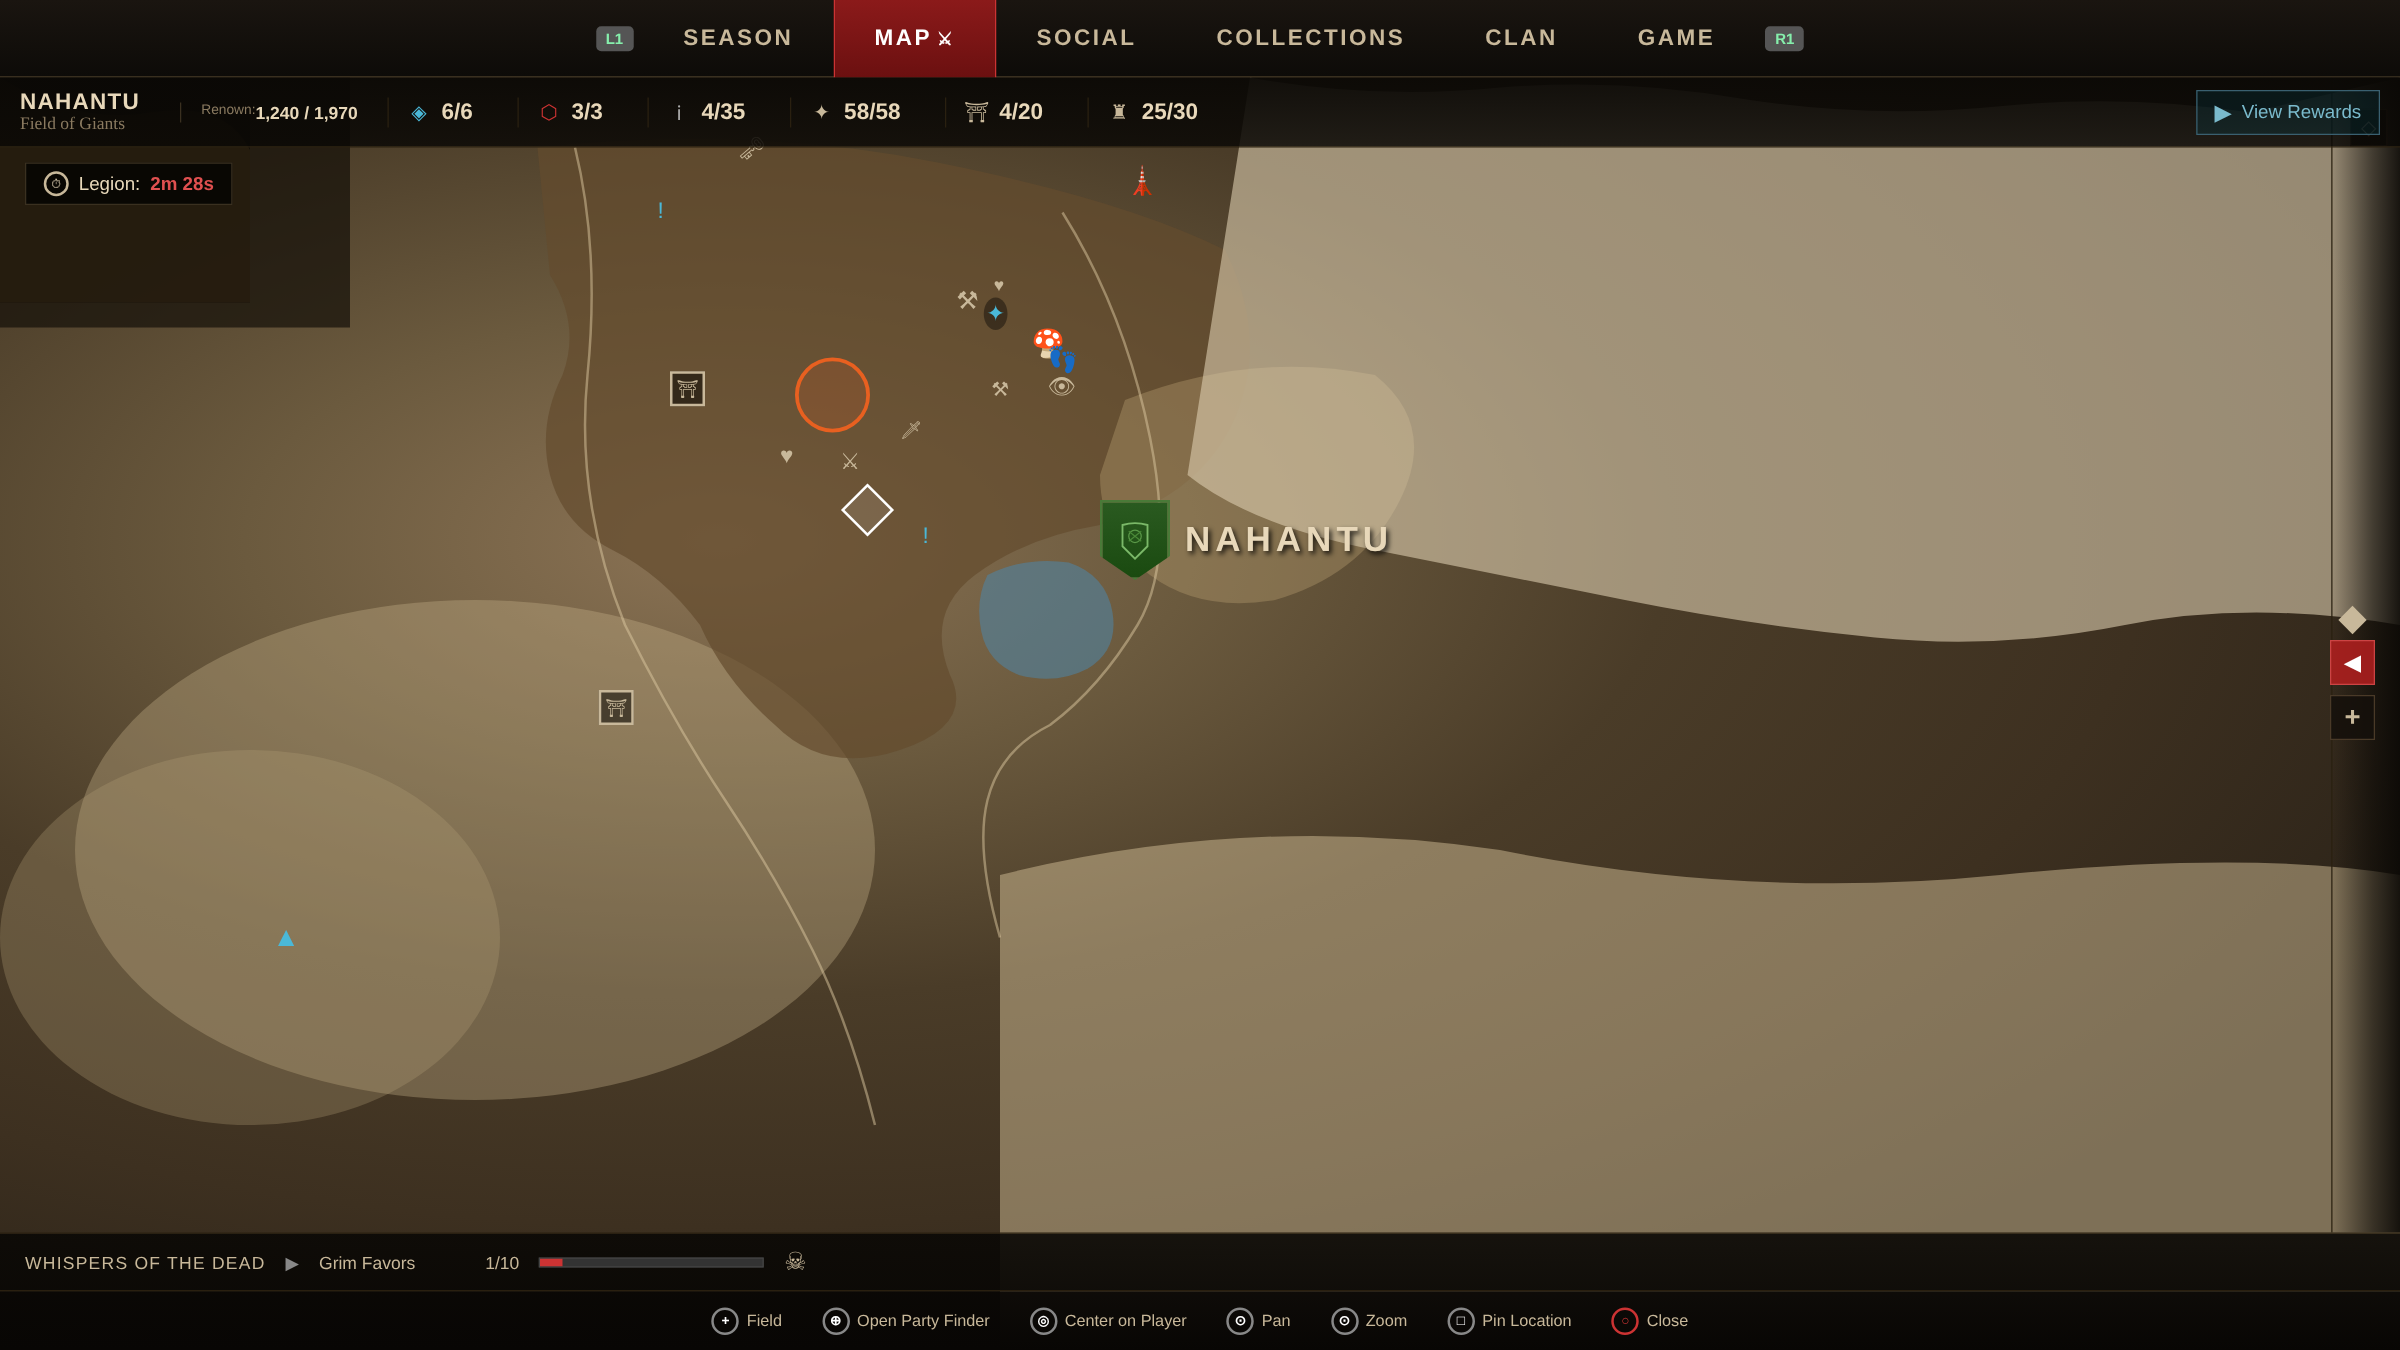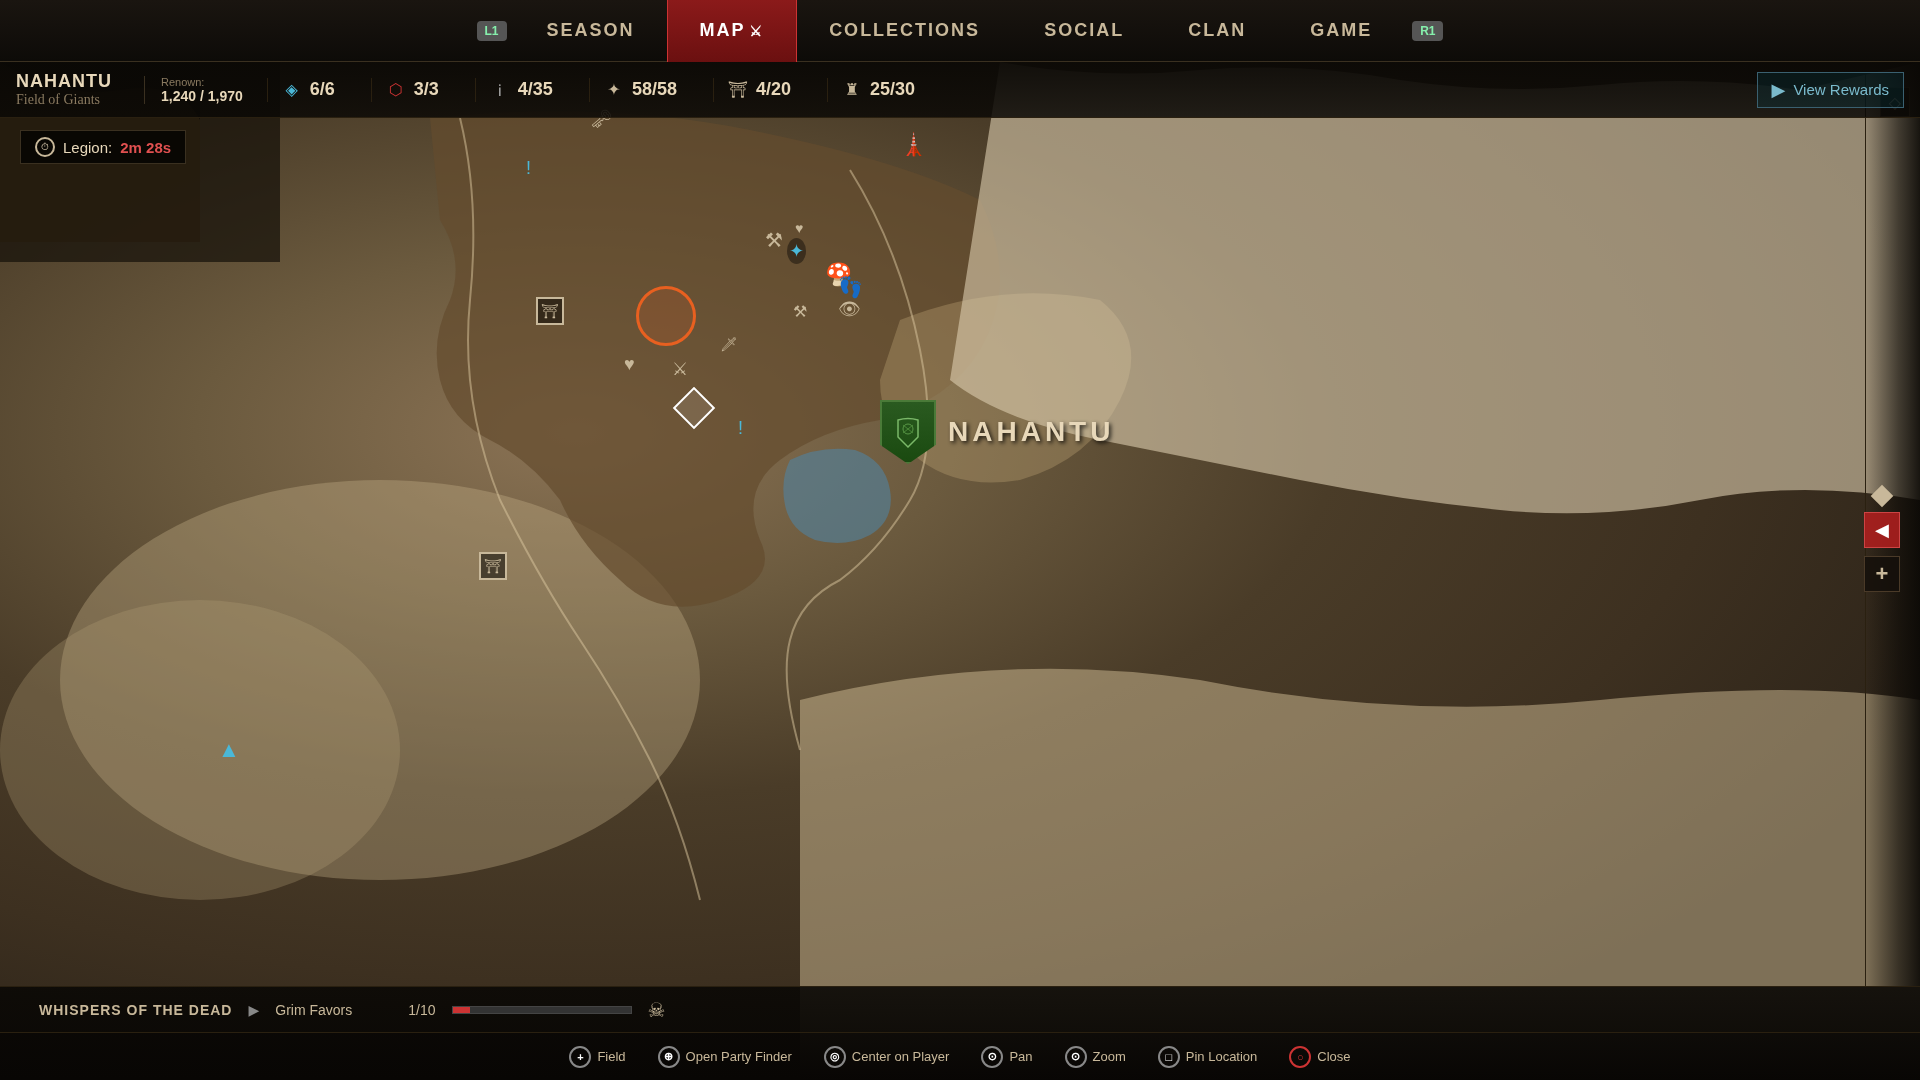--- a/index.html
+++ b/index.html
@@ -111,21 +111,21 @@
     }
 
     #region-sub {
       color: #8a7a60;
       font-size: 14px;
       font-family: Liberation Serif, serif;
     }
 
     .renown-section {
       display: flex;
-      flex-direction: column;
+      flex-direction: row;
       margin-left: 8px;
       border-left: 1px solid #3a3020;
       padding-left: 16px;
     }
 
     .renown-label {
       color: #8a7a60;
       font-size: 11px;
     }
 
@@ -257,23 +257,22 @@
       display: flex;
       align-items: center;
       padding: 0 20px;
       gap: 16px;
       z-index: 100;
     }
 
     #whispers-title {
       color: #c8b89a;
       font-size: 14px;
-      font-weight: bold;
+      font-weight: normal;
       letter-spacing: 1px;
-      margin-left: 19px;
     }
 
     #whispers-arrow {
       color: #888;
       font-size: 14px;
     }
 
     #whispers-task {
       color: #c8b89a;
       font-size: 14px;
@@ -505,22 +504,22 @@
   <div class="map-marker" style="left: 218px; top: 737px; color: #4ab8d8; font-size:22px;">▲</div>
 </div>
 
 <div id="top-nav">
   <div class="controller-btn">L1</div>
 
   <div class="nav-btn">SEASON</div>
   <div class="nav-btn active">
     <span>MAP</span>
   </div>
+  <div class="nav-btn">SOCIAL</div>
   <div class="nav-btn">COLLECTIONS</div>
-  <div class="nav-btn">SOCIAL</div>
   <div class="nav-btn">CLAN</div>
   <div class="nav-btn">GAME</div>
 
   <div class="controller-btn">R1</div>
 </div>
 
 <div id="region-header">
   <div style="display:flex;flex-direction:column;">
     <span id="region-name">NAHANTU</span>
     <span id="region-sub">Field of Giants</span>

